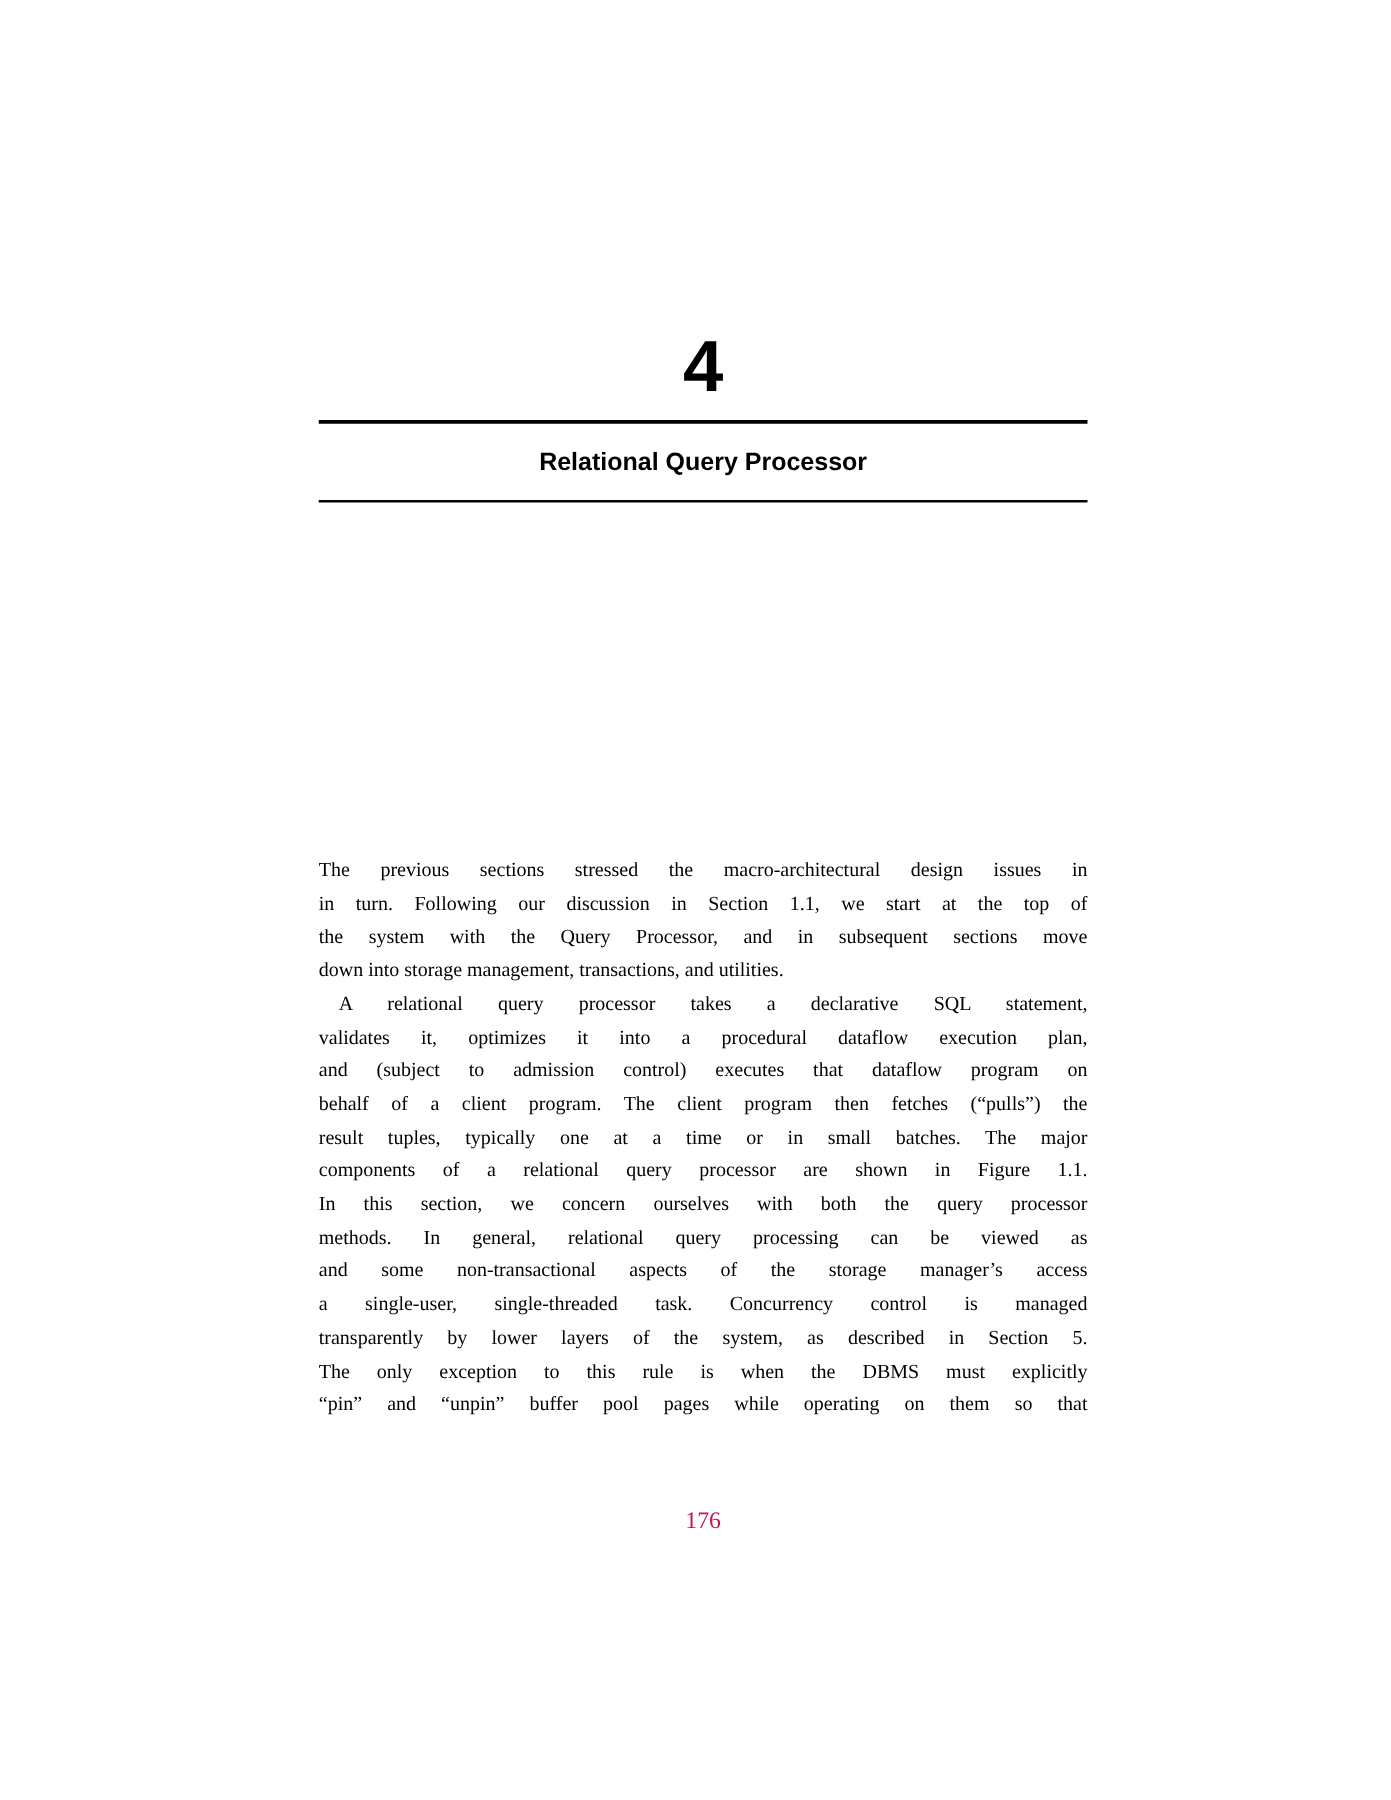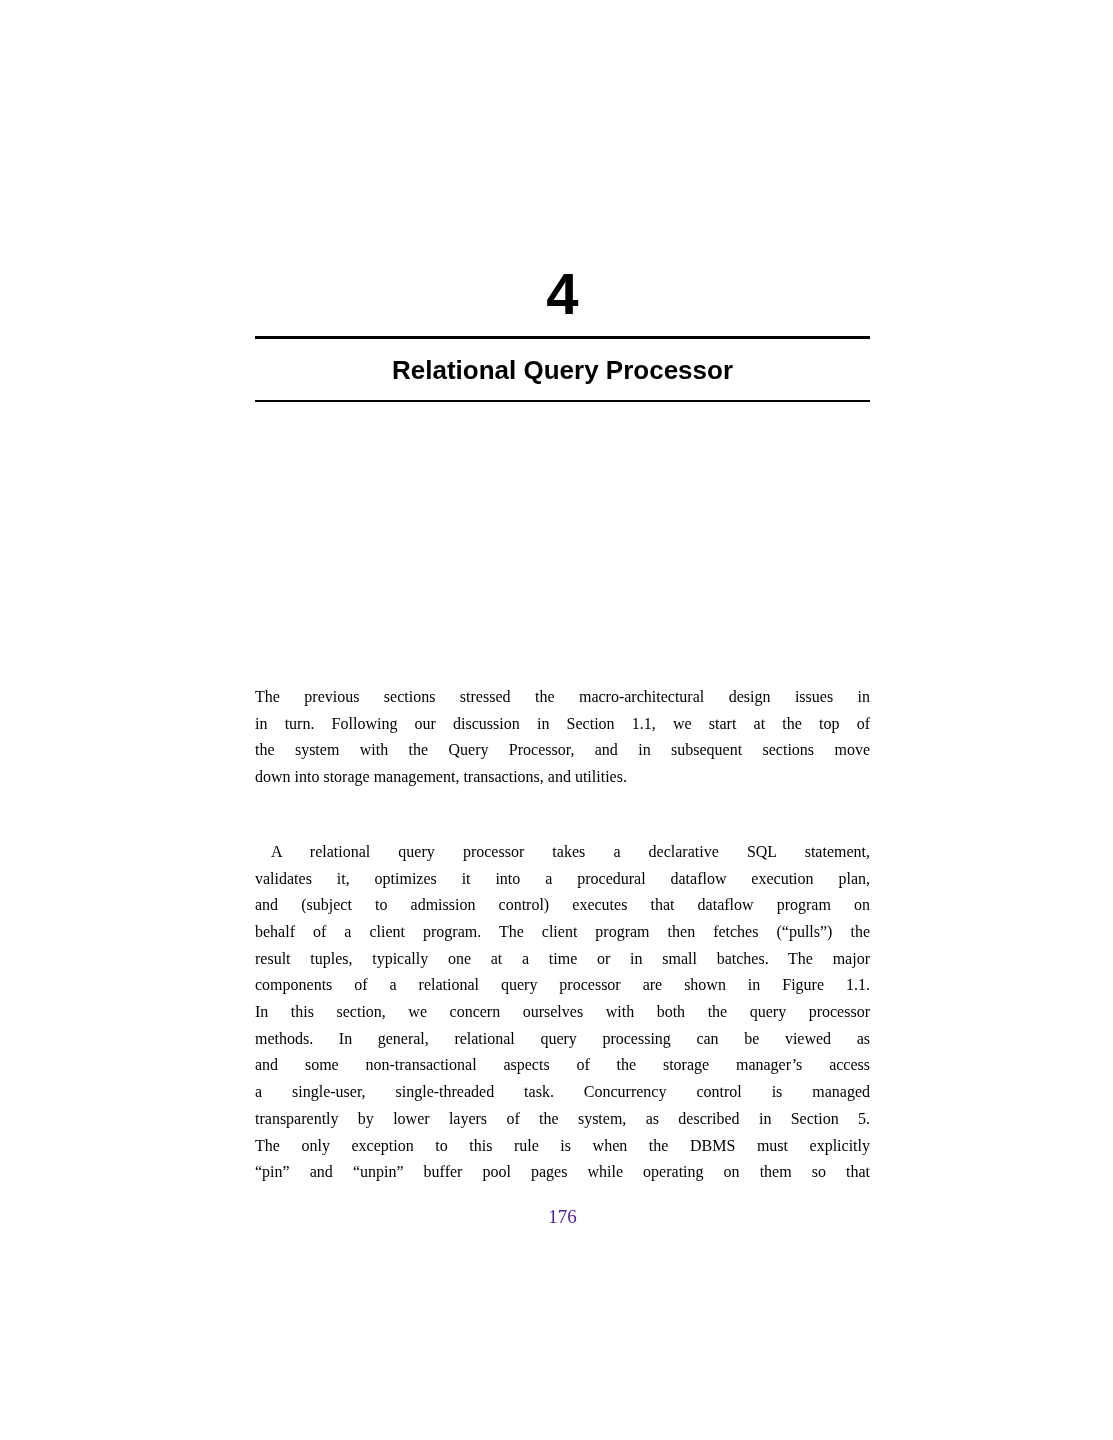--- a/index.html
+++ b/index.html
@@ -45,21 +45,21 @@
   .chapter-title {
     position: absolute;
     left: 255px;
     width: 615px;
     top: 347px;
     height: 46px;
     line-height: 46px;
     text-align: center;
     font-family: "Liberation Sans", "DejaVu Sans", sans-serif;
     font-weight: 700;
-    font-size: 26px;
+    font-size: 20px;
     color: #000000;
   }
   .body-text {
     position: absolute;
     left: 255px;
     width: 615px;
     top: 684px;
     font-family: "Liberation Serif", "DejaVu Serif", serif;
     font-size: 16px;
     line-height: 26.7px;
@@ -76,33 +76,32 @@
   .jl {
     text-align: justify;
     text-align-last: justify;
     text-justify: inter-word;
   }
   .ll {
     text-align: left;
   }
   .ind {
     text-indent: 16px;
-    margin-top: 48px;
   }
   .page-number {
     position: absolute;
     left: 255px;
     width: 615px;
     top: 1203px;
     height: 27px;
     line-height: 27px;
     text-align: center;
     font-family: "Liberation Serif", "DejaVu Serif", serif;
     font-size: 19px;
-    color: #4c1d95;
+    color: #be185d;
   }
 </style>
 </head>
 <body>
 
 <div class="page">
 
   <div class="chapter-number">4</div>
 
   <div class="rule rule-top"></div>

